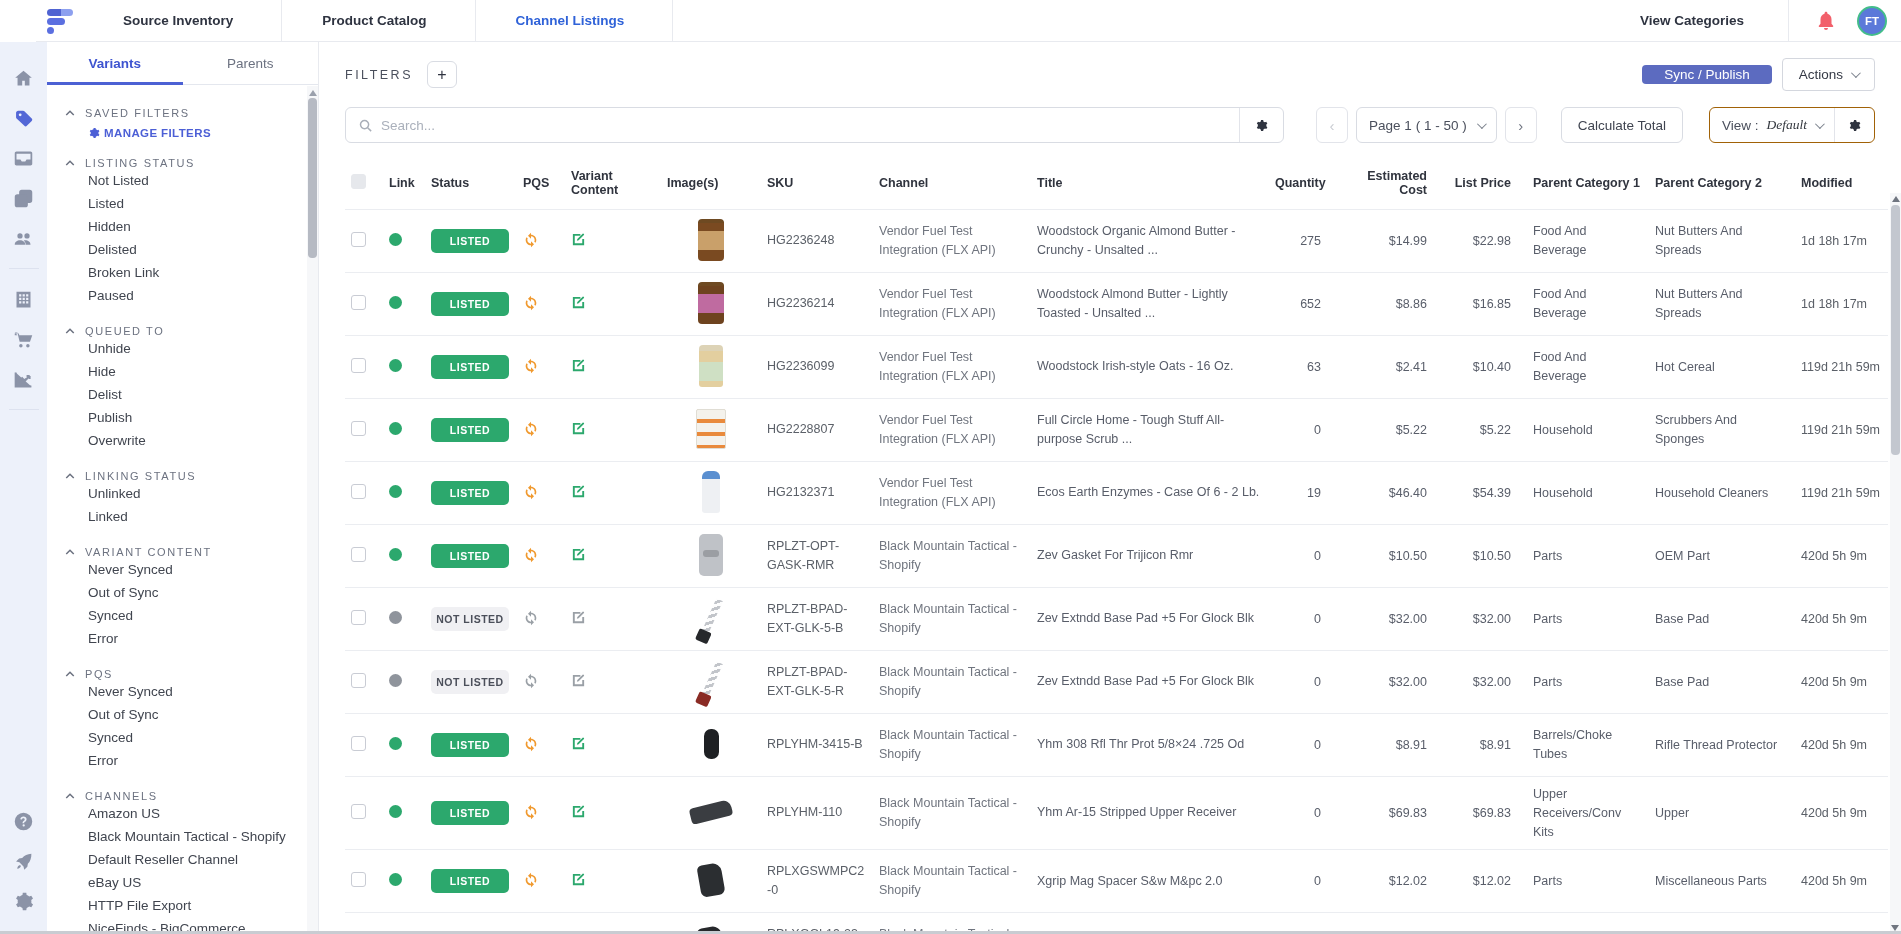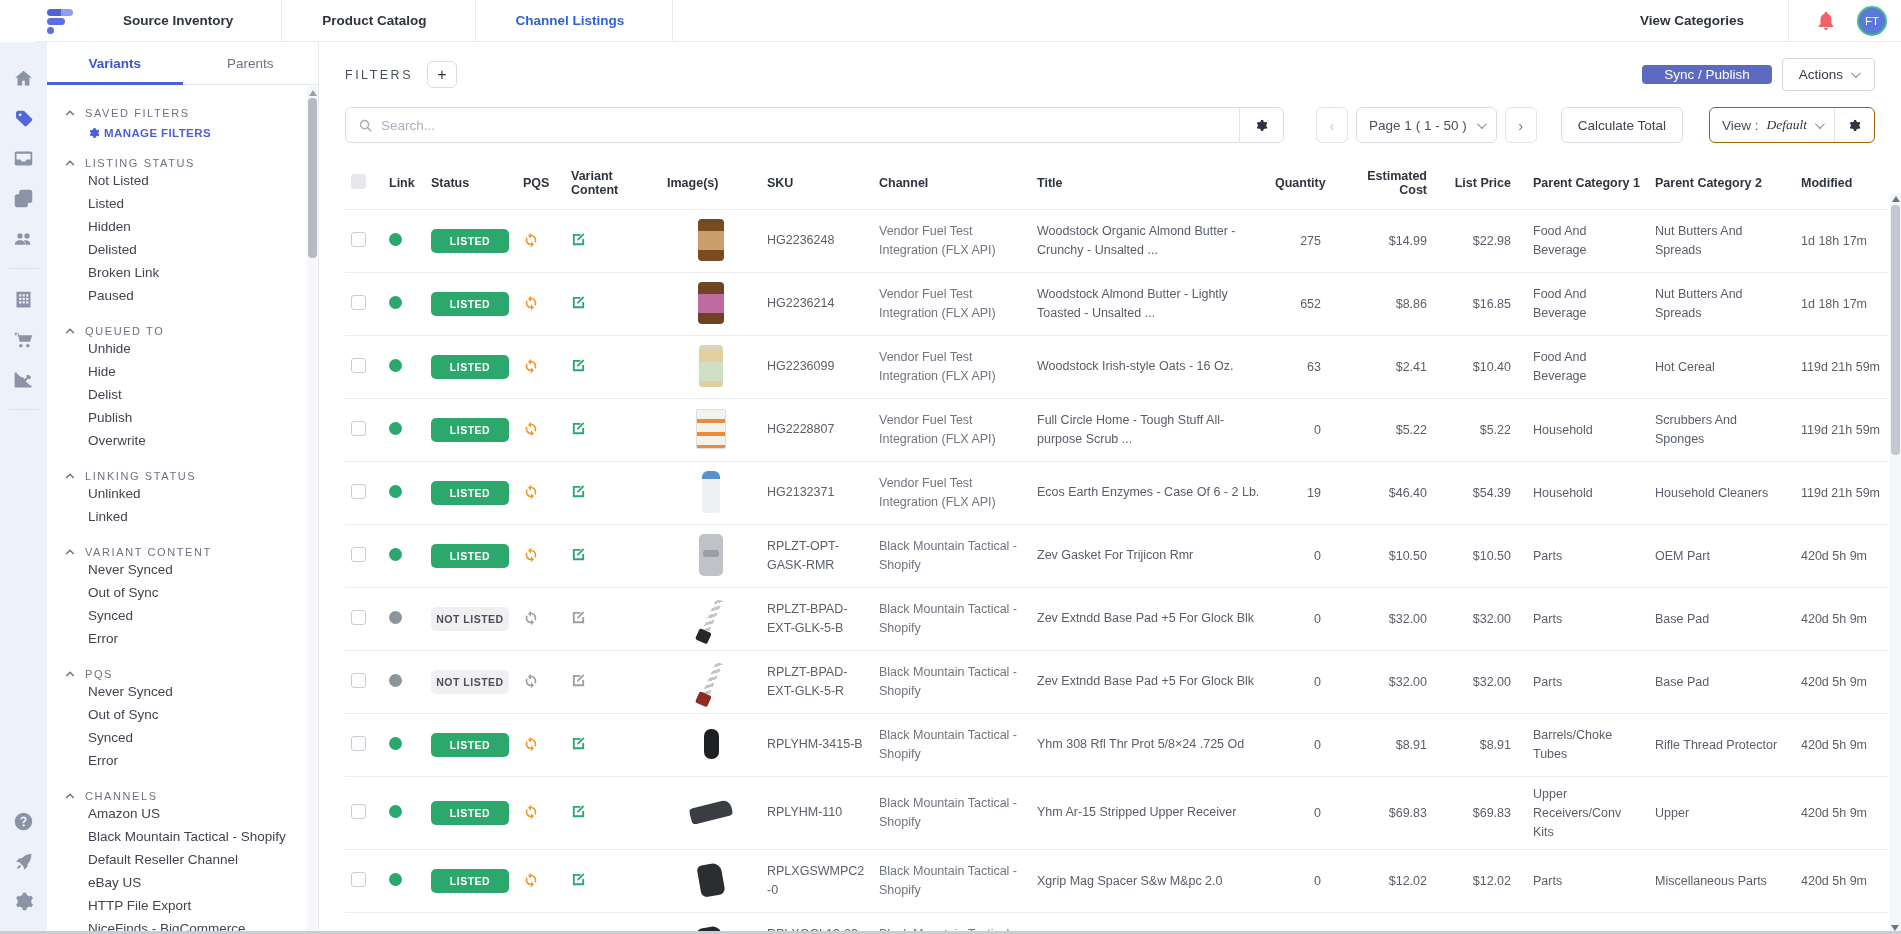--- a/index.html
+++ b/index.html
@@ -14,21 +14,21 @@
   .logo .b1 { position:absolute; top:1px; left:0; width:26px; height:7px; border-radius:4px; background:linear-gradient(90deg,#4f63d2 55%,#8da0ef 55%); }
   .logo .b2 { position:absolute; top:10px; left:0; width:18px; height:7px; border-radius:4px; background:#5b6fe0; }
   .logo .b3 { position:absolute; top:19px; left:0; width:7px; height:7px; border-radius:50%; background:#5b6fe0; }
   .topnav { display:flex; align-items:stretch; height:100%; }
   .topnav .nav-item { display:flex; align-items:center; padding:0 48px 0 40px; font-size:13.5px; font-weight:bold; color:#2e3340; border-right:1px solid #e8eaef; cursor:pointer; }
   .topnav .nav-item.active { color:#2f62d8; }
   .topbar-right { margin-left:auto; display:flex; align-items:center; height:100%; }
   .view-categories { font-size:13.5px; font-weight:bold; color:#2e3340; padding:0 44px; cursor:pointer; }
   .topbar-sep { width:1px; height:42px; background:#e8eaef; }
   .bell-wrap { padding:0 20px 0 26px; display:flex; align-items:center; cursor:pointer; }
-  .avatar { width:30px; height:30px; border-radius:50%; background:#5b79d9; border:2px solid #43bd8a; color:#fff; font-size:11.5px; font-weight:normal; display:flex; align-items:center; justify-content:center; margin-right:14px; cursor:pointer; }
+  .avatar { width:30px; height:30px; border-radius:50%; background:#5b79d9; border:2px solid #43bd8a; color:#fff; font-size:11.5px; font-weight:bold; display:flex; align-items:center; justify-content:center; margin-right:14px; cursor:pointer; }
 
   
   .frame { display:flex; height:889px; }
 
   
   .rail { width:47px; background:#edf1fa; display:flex; flex-direction:column; align-items:center; padding-top:16px; position:relative; }
   .rail-icon { width:36px; height:40px; display:flex; align-items:center; justify-content:center; cursor:pointer; }
   .rail-icon svg { width:21px; height:21px; fill:#8b93a7; stroke:#8b93a7; }
   .rail-icon.active svg { fill:#5367d6; stroke:#5367d6; }
   .rail-div { width:30px; height:1px; background:#dde2ef; margin:10px 0; }

